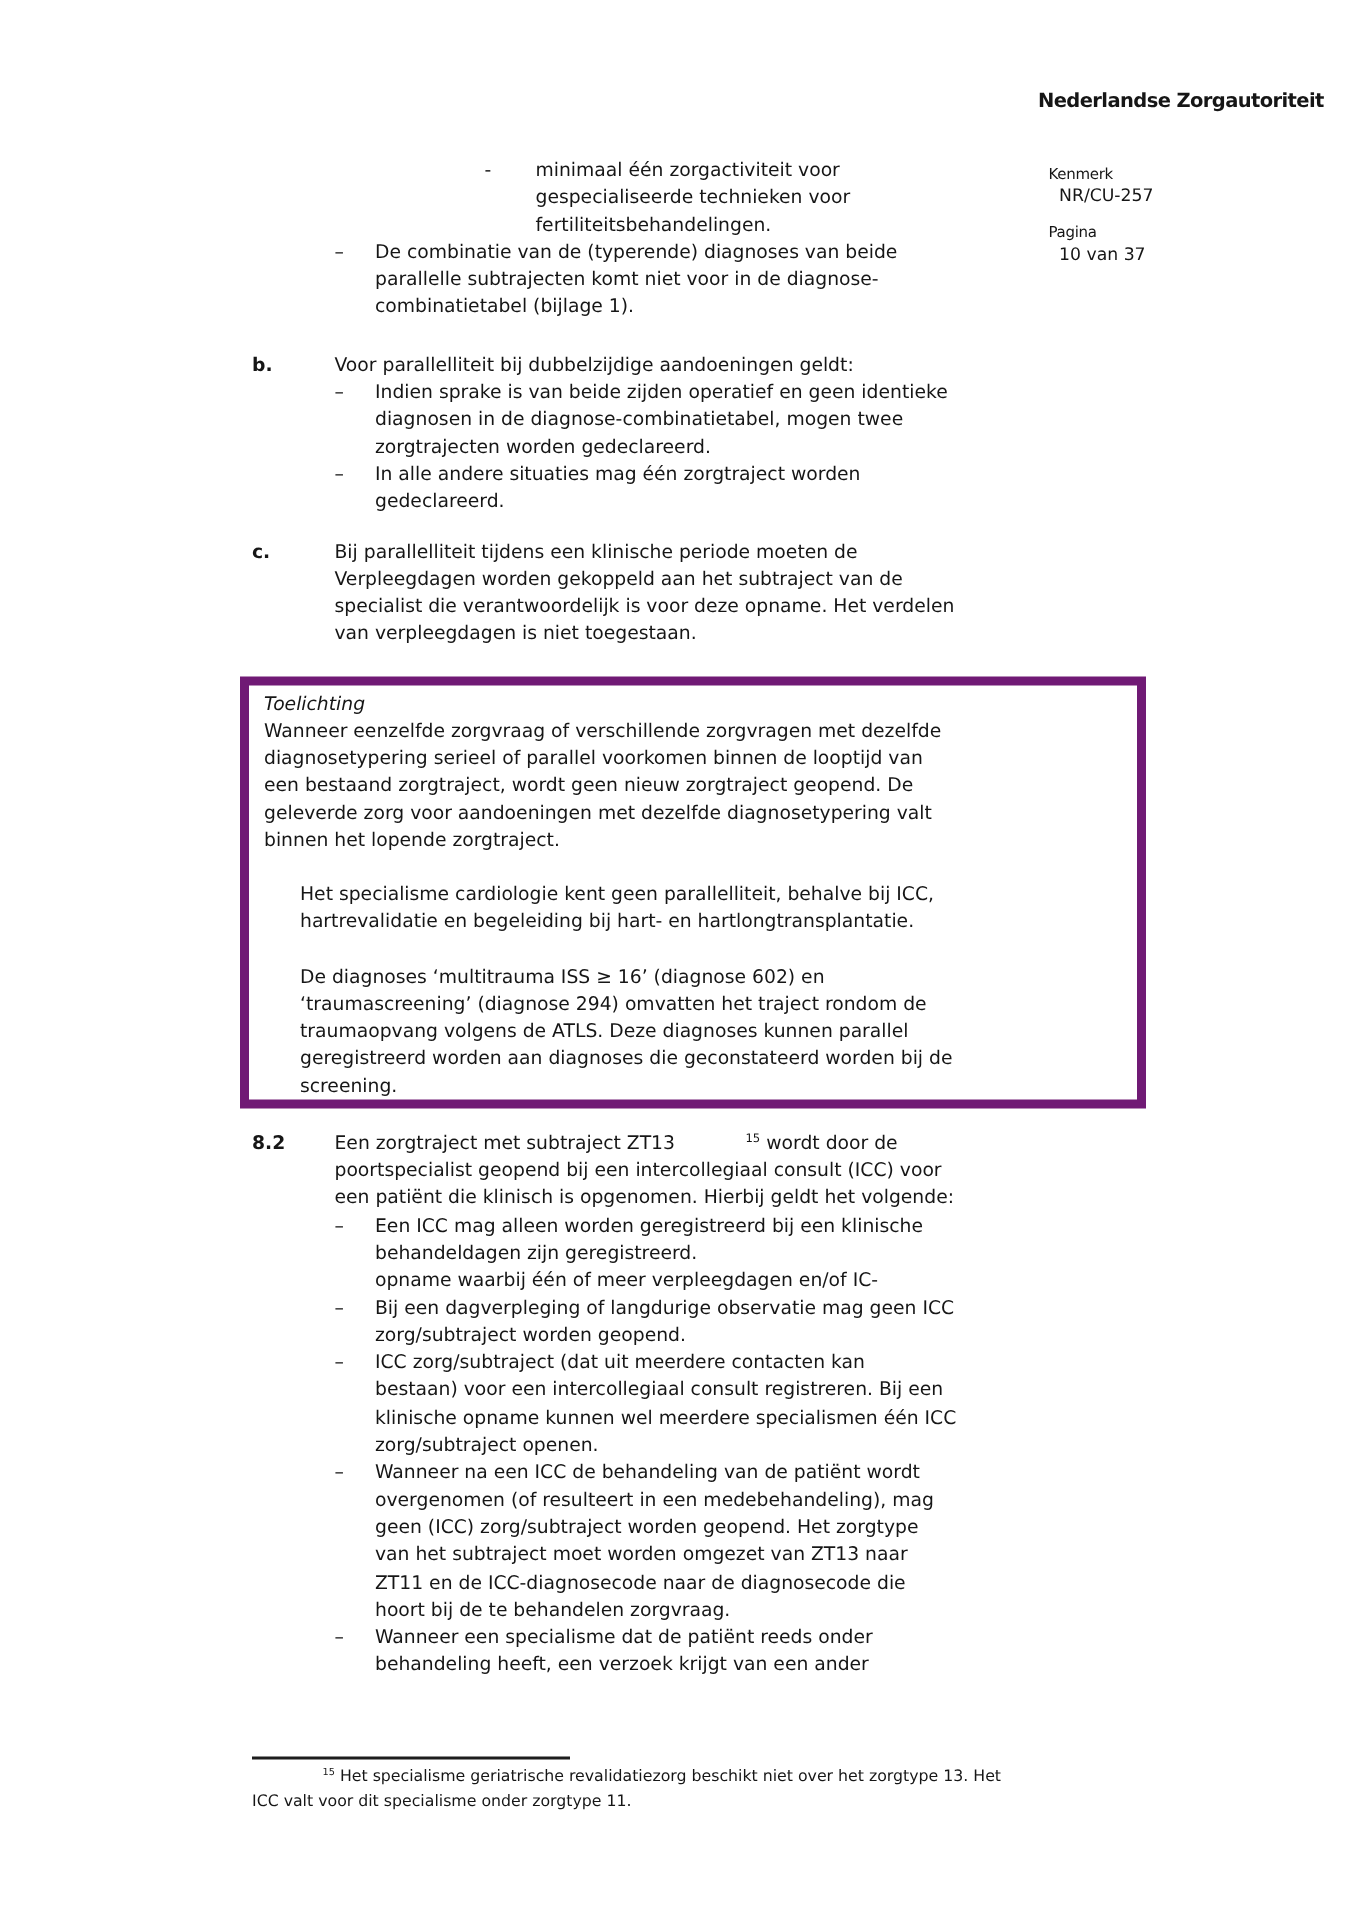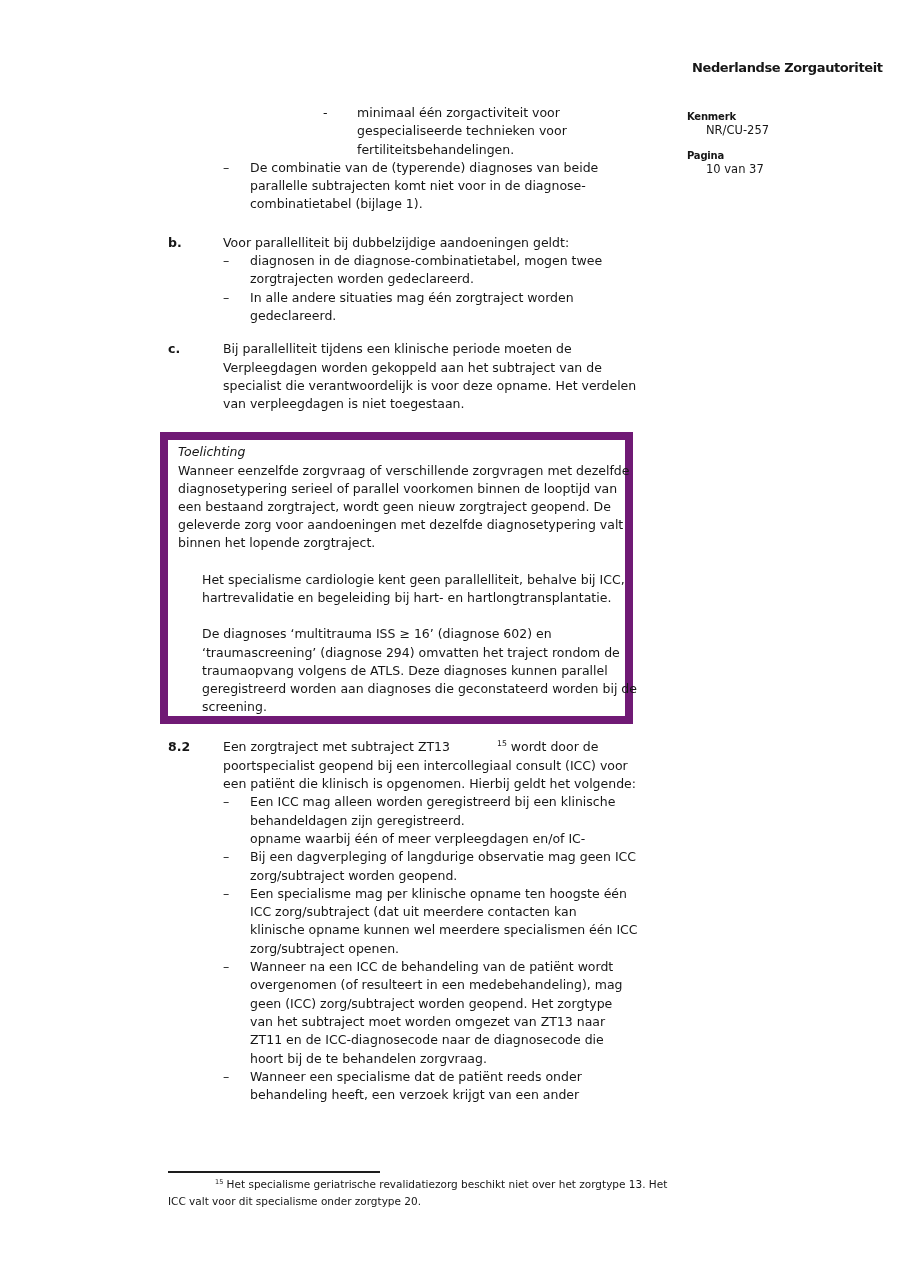--- a/index.html
+++ b/index.html
@@ -13,37 +13,37 @@
     font-size: 12.5px;
     overflow: hidden;
   }
   
   .header-title {
     position: absolute; left: 692px; top: 60px;
     font-weight: bold; font-size: 13px; letter-spacing: -0.4px;
     white-space: nowrap;
   }
   .meta { position: absolute; left: 687px; top: 111px; }
-  .meta-label { font-weight: bold; font-size: 10px; line-height: 12px; letter-spacing: -0.2px; }
+  .meta-label { font-weight: normal; font-size: 10px; line-height: 12px; letter-spacing: -0.2px; margin-left: 12px; }
   .meta-value { font-size: 11.5px; line-height: 14px; margin-bottom: 13px; white-space: nowrap; margin-left: 19px; }
   
   .content { position: absolute; left: 168px; top: 104px; width: 512px; line-height: 18.3px; }
   .t-line { white-space: nowrap; }
   .row { display: flex; align-items: flex-start; }
   .sec-label { width: 55px; flex: none; font-weight: bold; }
   .lvl1 { margin-left: 55px; }
   .lvl1 > .marker { width: 27px; flex: none; }
   .lvl2 { margin-left: 155px; }
   .lvl2 > .marker { width: 34px; flex: none; }
   
   .box {
     box-sizing: border-box;
     margin-left: -8px;
-    width: 473px;
-    border: 8px solid #701a75;
+    width: 604px;
+    border: 6px solid #701a75;
     padding: 3px 10px 0 10px;
     line-height: 18.2px;
   }
   .box-title { font-style: italic; }
   .box-par { margin: 0; }
   .box-par + .box-par { margin-top: 18.2px; margin-left: 24px; }
   
   .footnote-rule {
     position: absolute; left: 168px; top: 1171px;
     width: 212px; height: 1.5px; background: #1d1d1d;
@@ -88,20 +88,21 @@
       <div class="spacer" style="height: 20px;"></div>
       <div class="row">
         <div class="sec-label">b.</div>
         <div class="sec-body">
           <div class="t-line">Voor parallelliteit bij dubbelzijdige aandoeningen geldt:</div>
         </div>
       </div>
       <div class="row lvl1">
         <div class="marker">–</div>
         <div class="li-body">
+          <div class="t-line">Indien sprake is van beide zijden operatief en geen identieke</div>
           <div class="t-line">diagnosen in de diagnose-combinatietabel, mogen twee</div>
           <div class="t-line">zorgtrajecten worden gedeclareerd.</div>
         </div>
       </div>
       <div class="row lvl1">
         <div class="marker">–</div>
         <div class="li-body">
           <div class="t-line">In alle andere situaties mag één zorgtraject worden</div>
           <div class="t-line">gedeclareerd.</div>
         </div>
@@ -158,22 +159,22 @@
       <div class="row lvl1">
         <div class="marker">–</div>
         <div class="li-body">
           <div class="t-line">Bij een dagverpleging of langdurige observatie mag geen ICC</div>
           <div class="t-line">zorg/subtraject worden geopend.</div>
         </div>
       </div>
       <div class="row lvl1">
         <div class="marker">–</div>
         <div class="li-body">
-          <div class="t-line">Een specialisme mag per klinische opname ten hoogste één</div>
           <div class="t-line">ICC zorg/subtraject (dat uit meerdere contacten kan</div>
+          <div class="t-line">bestaan) voor een intercollegiaal consult registreren. Bij een</div>
           <div class="t-line">klinische opname kunnen wel meerdere specialismen één ICC</div>
           <div class="t-line">zorg/subtraject openen.</div>
         </div>
       </div>
       <div class="row lvl1">
         <div class="marker">–</div>
         <div class="li-body">
           <div class="t-line">Wanneer na een ICC de behandeling van de patiënt wordt</div>
           <div class="t-line">overgenomen (of resulteert in een medebehandeling), mag</div>
           <div class="t-line">geen (ICC) zorg/subtraject worden geopend. Het zorgtype</div>
@@ -187,16 +188,16 @@
         <div class="li-body">
           <div class="t-line">Wanneer een specialisme dat de patiënt reeds onder</div>
           <div class="t-line">behandeling heeft, een verzoek krijgt van een ander</div>
         </div>
       </div>
     </div>
 
   <div class="footnote-rule"></div>
   <div class="footnote" id="footnote">
       <div class="t-line"><sup>15</sup> Het specialisme geriatrische revalidatiezorg beschikt niet over het zorgtype 13. Het</div>
-      <div class="t-line">ICC valt voor dit specialisme onder zorgtype 20.</div>
+      <div class="t-line">ICC valt voor dit specialisme onder zorgtype 11.</div>
     </div>
 
 </div>
 
 </body></html>

